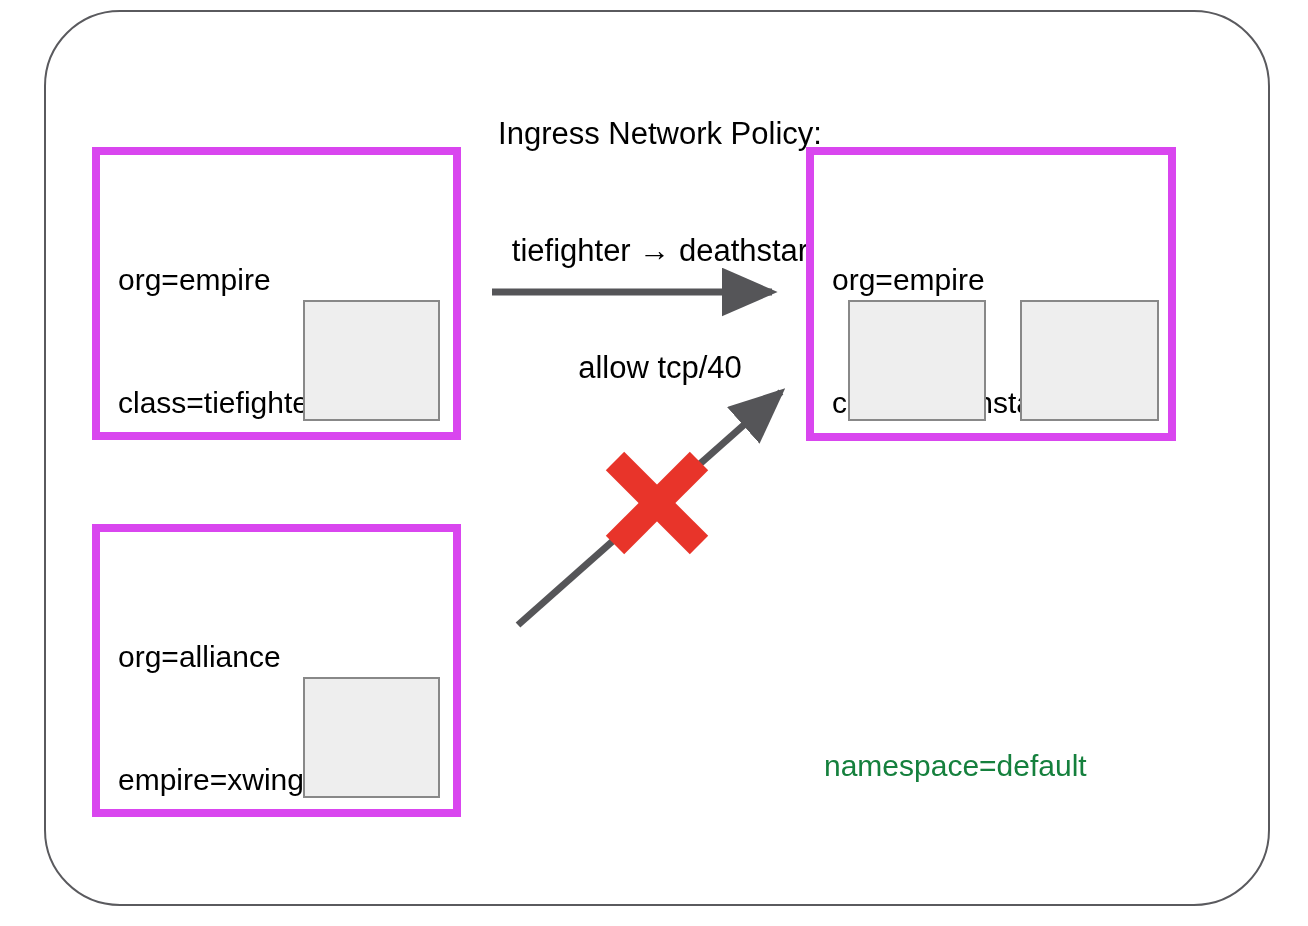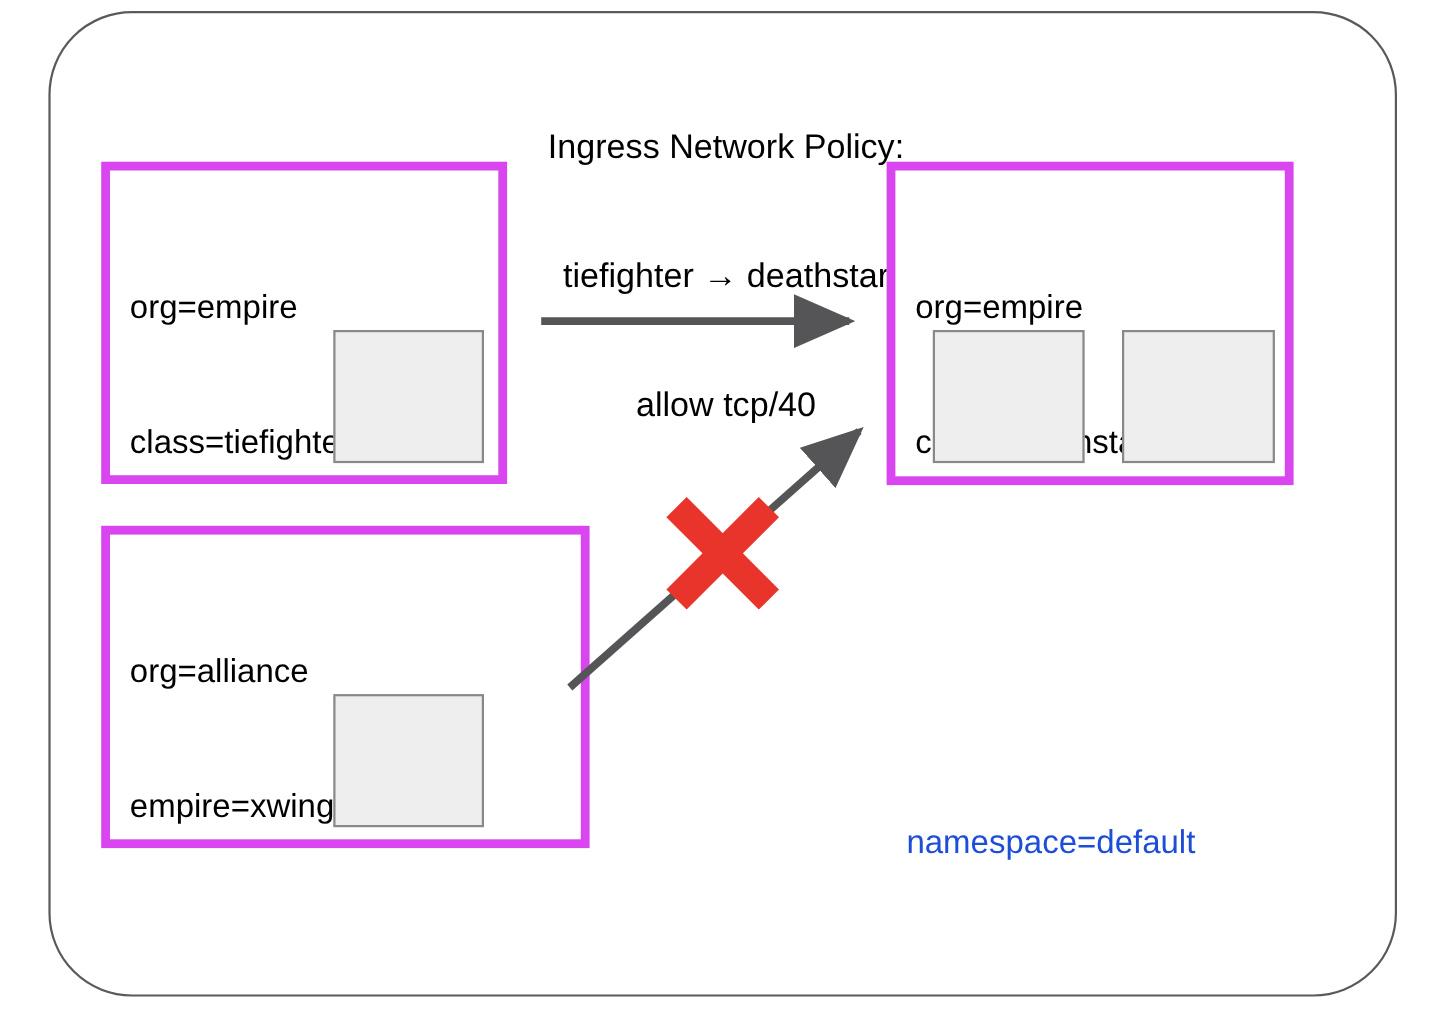--- a/index.html
+++ b/index.html
@@ -59,22 +59,22 @@
     height: 293px;
   }
   #box-deathstar {
     left: 806px;
     top: 147px;
     width: 370px;
     height: 294px;
   }
   #box-xwing {
     left: 92px;
-    top: 478px;
-    width: 444px;
+    top: 524px;
+    width: 369px;
     height: 293px;
     text-decoration: underline;
   }
   .endpoint-labels {
     position: absolute;
     left: 18px;
     top: 22px;
     font-size: 30px;
     line-height: 41px;
     color: #000000;
@@ -123,21 +123,21 @@
     height: 926px;
     pointer-events: none;
   }
   
   #namespace-label {
     position: absolute;
     left: 824px;
     top: 747px;
     font-size: 30px;
     line-height: 38px;
-    color: #1d4ed8;
+    color: #15803d;
     white-space: pre;
   }
 </style>
 </head>
 <body>
 
 <div id="canvas">
 
   <div id="namespace-boundary"></div>
 

